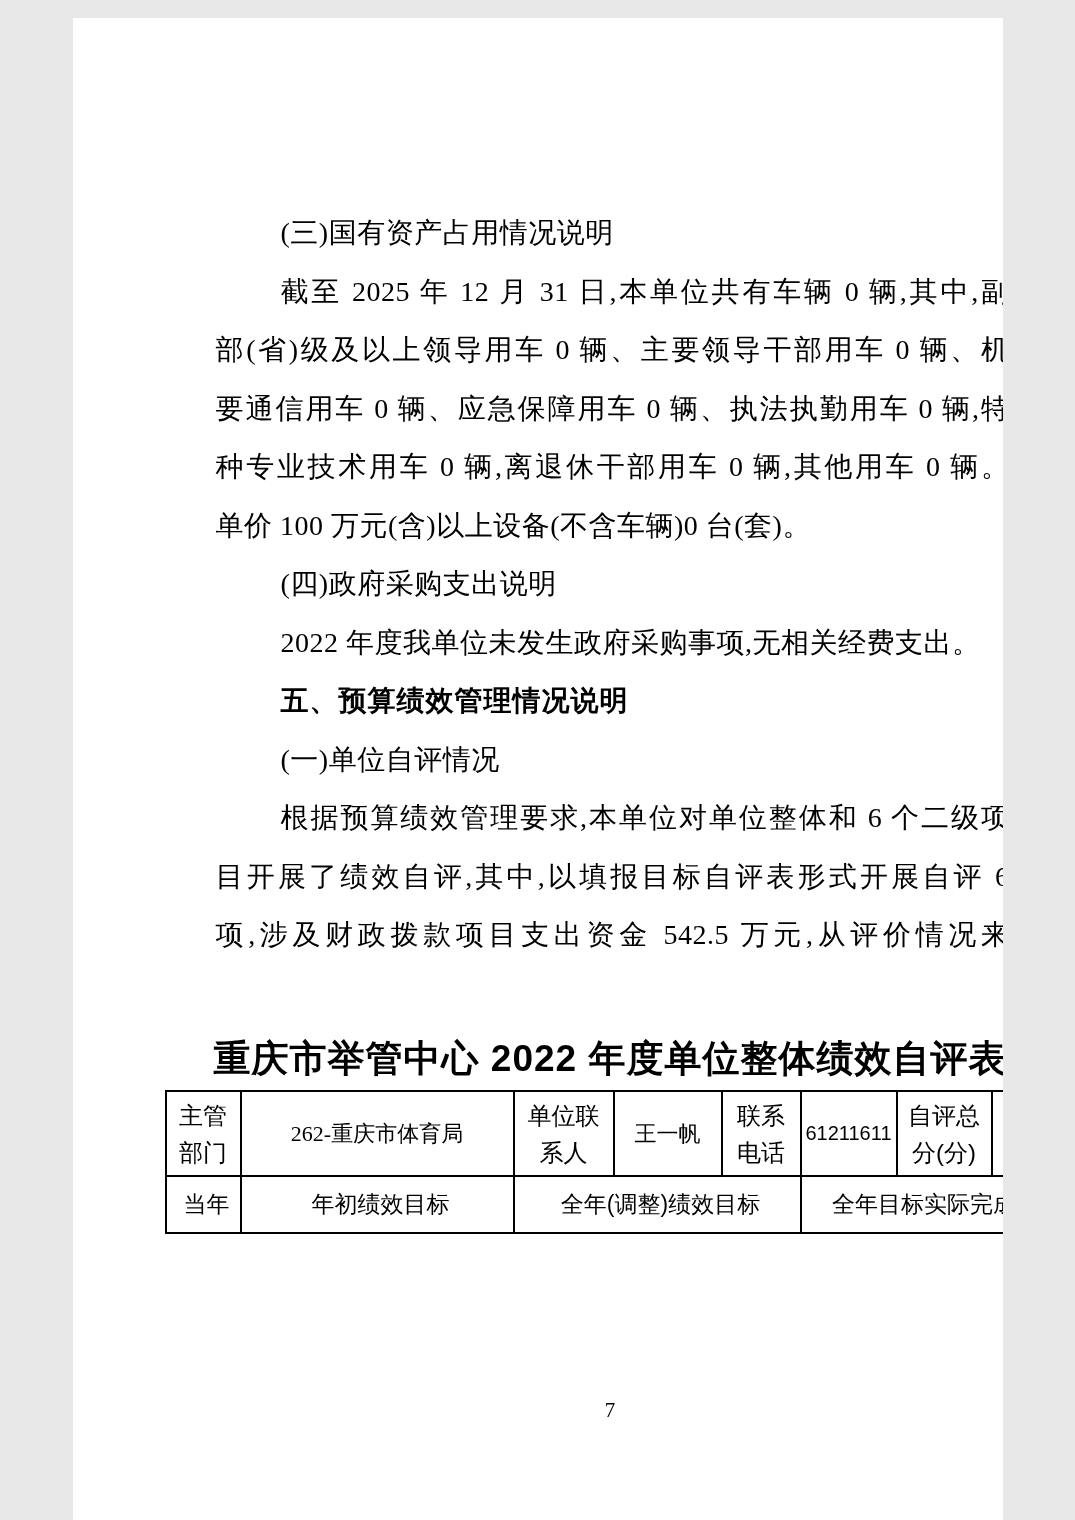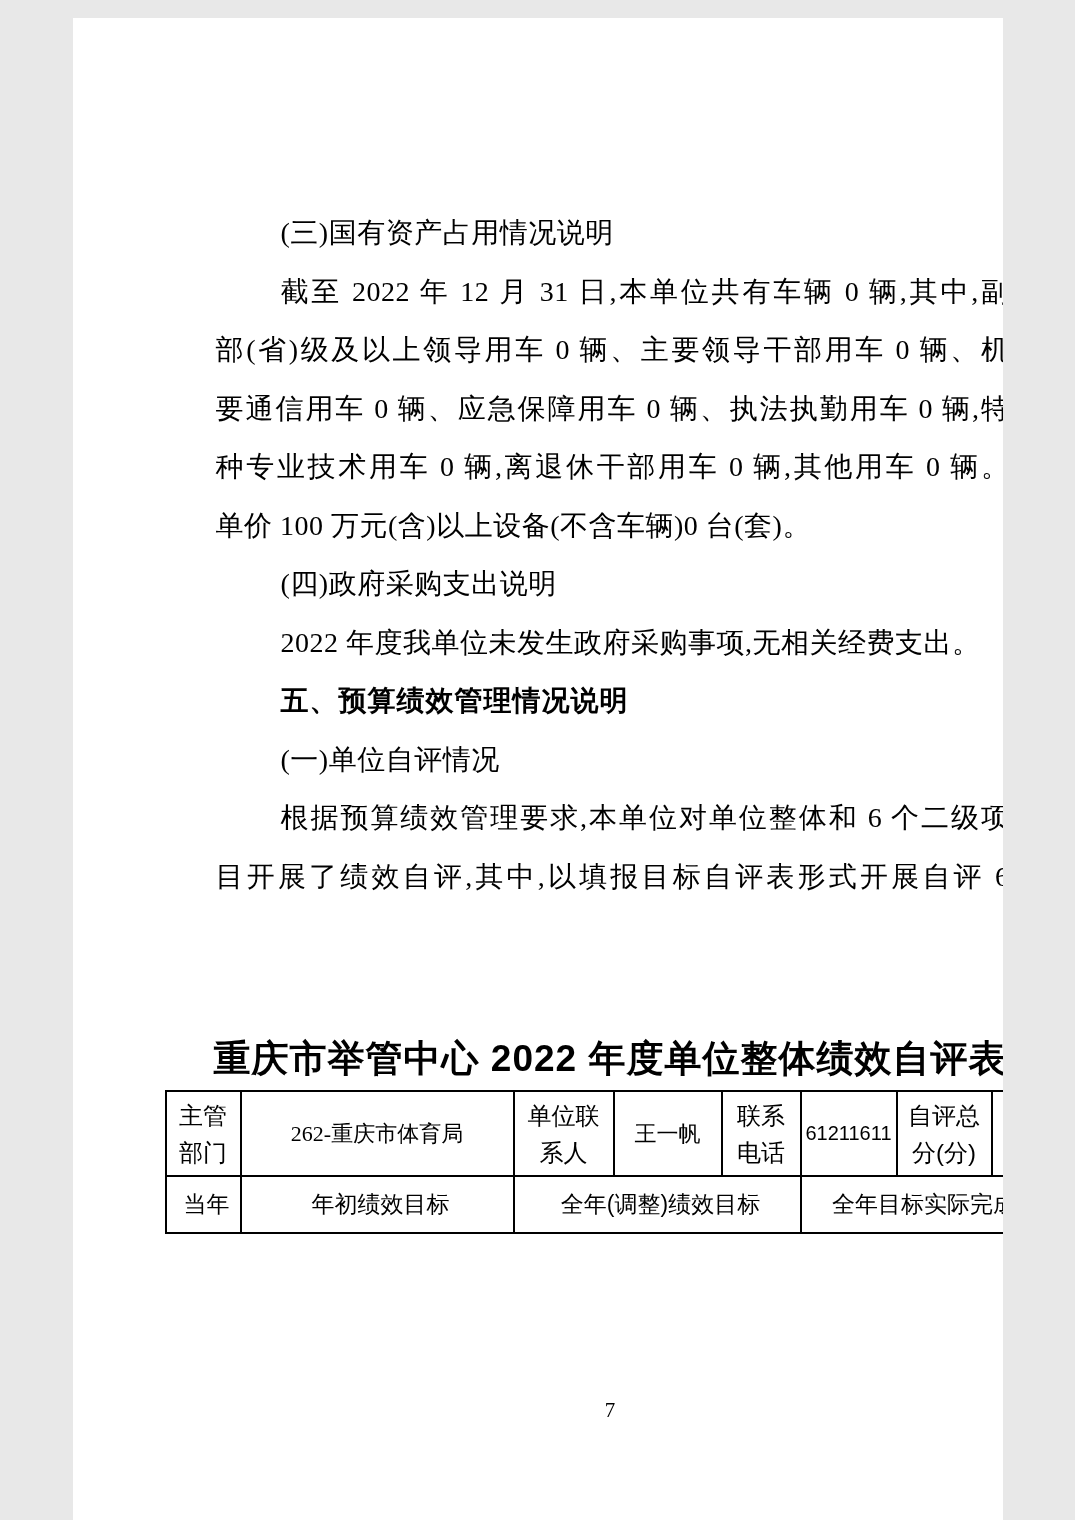--- a/index.html
+++ b/index.html
@@ -71,31 +71,32 @@
     font-size:21px;
   }
 </style>
 </head>
 <body>
 
 <div class="page">
 
   <div class="textblock">
       <div class="line indent">(三)国有资产占用情况说明</div>
-      <div class="line indent just">截至 2022 年 12 月 31 日,本单位共有车辆 0 辆,其中,副</div>
+      <div class="line indent just">截至 2025 年 12 月 31 日,本单位共有车辆 0 辆,其中,副</div>
       <div class="line just">部(省)级及以上领导用车 0 辆、主要领导干部用车 0 辆、机</div>
       <div class="line just">要通信用车 0 辆、应急保障用车 0 辆、执法执勤用车 0 辆,特</div>
       <div class="line just">种专业技术用车 0 辆,离退休干部用车 0 辆,其他用车 0 辆。</div>
       <div class="line">单价 100 万元(含)以上设备(不含车辆)0 台(套)。</div>
       <div class="line indent">(四)政府采购支出说明</div>
       <div class="line indent">2022 年度我单位未发生政府采购事项,无相关经费支出。</div>
       <div class="line indent hbold">五、预算绩效管理情况说明</div>
       <div class="line indent">(一)单位自评情况</div>
       <div class="line indent just">根据预算绩效管理要求,本单位对单位整体和 6 个二级项</div>
       <div class="line just">目开展了绩效自评,其中,以填报目标自评表形式开展自评 6</div>
+      <div class="line just">项,涉及财政拨款项目支出资金 542.5 万元,从评价情况来</div>
     </div>
 
   <div class="table-title">重庆市举管中心 2022 年度单位整体绩效自评表</div>
 
   <table class="self-eval">
     <colgroup>
       <col style="width:75px">
       <col style="width:273px">
       <col style="width:100px">
       <col style="width:108px">

